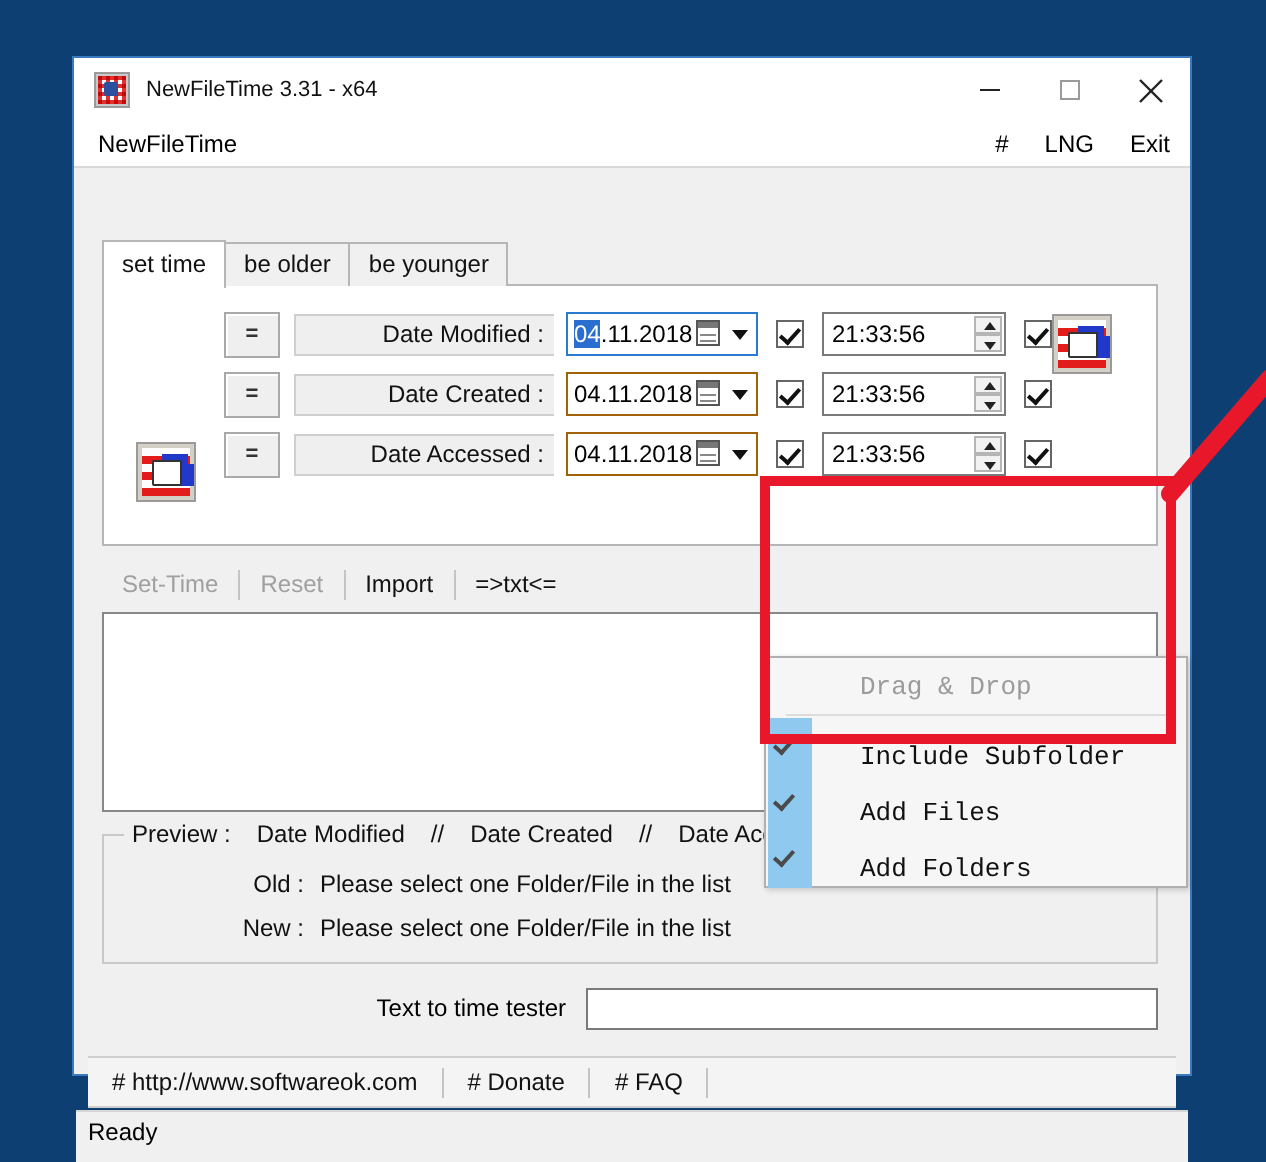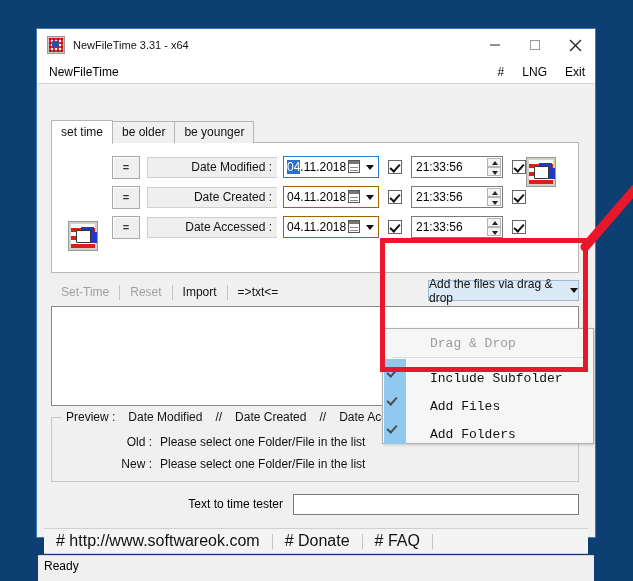--- a/index.html
+++ b/index.html
@@ -233,21 +233,21 @@
   }
   .tester-label{margin-right:10px;text-align:center;}
   .tester-input{
     width:286px;height:21px;background:#fff;border:1px solid #7a7a7a;
     box-sizing:border-box;
   }
   
   .linkbar{
     position:absolute;left:7px;right:7px;top:444px;height:26px;
     background:#f4f4f4;border:1px solid #cfcfcf;border-left:none;border-right:none;
-    display:flex;align-items:center;font-size:16px;box-sizing:border-box;
+    display:flex;align-items:center;font-size:12px;box-sizing:border-box;
   }
   .linkbar .lk{padding:0 12px;color:#111;}
   .lsep{width:1px;height:15px;background:#c4c4c4;}
   .statusbar{
     position:absolute;left:1px;right:1px;top:471px;height:36px;
     background:#f0f0f0;font-size:12px;display:flex;align-items:flex-start;
     padding:3px 0 0 6px;box-sizing:border-box;border-top:1px solid #d6d6d6;
   }
   
   .annot-rect{
@@ -372,24 +372,20 @@
     </div>
 
     <div class="toolrow">
       <span class="tbtn dim">Set-Time</span>
       <span class="tsep"></span>
       <span class="tbtn dim">Reset</span>
       <span class="tsep"></span>
       <span class="tbtn">Import</span>
       <span class="tsep"></span>
       <span class="tbtn">=&gt;txt&lt;=</span>
-      <div class="combo-btn">
-        <span>Add the files via drag &amp; drop</span>
-        <span class="cbarrow"></span>
-      </div>
     </div>
 
     <div class="listbox"></div>
 
     <div class="popup">
       <div class="popup-gutter"></div>
       <div class="popup-head">Drag &amp; Drop</div>
       <div class="popup-sep"></div>
       <div class="popup-item">
         <span class="popup-check"></span>

